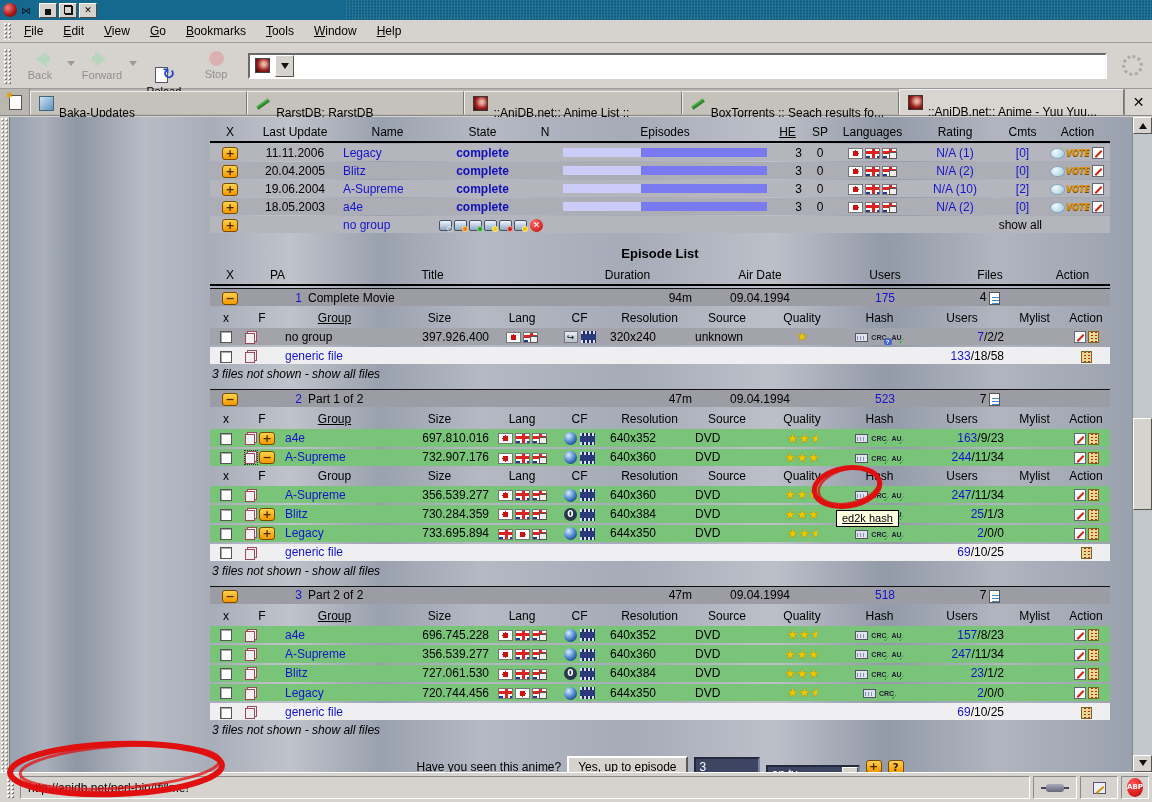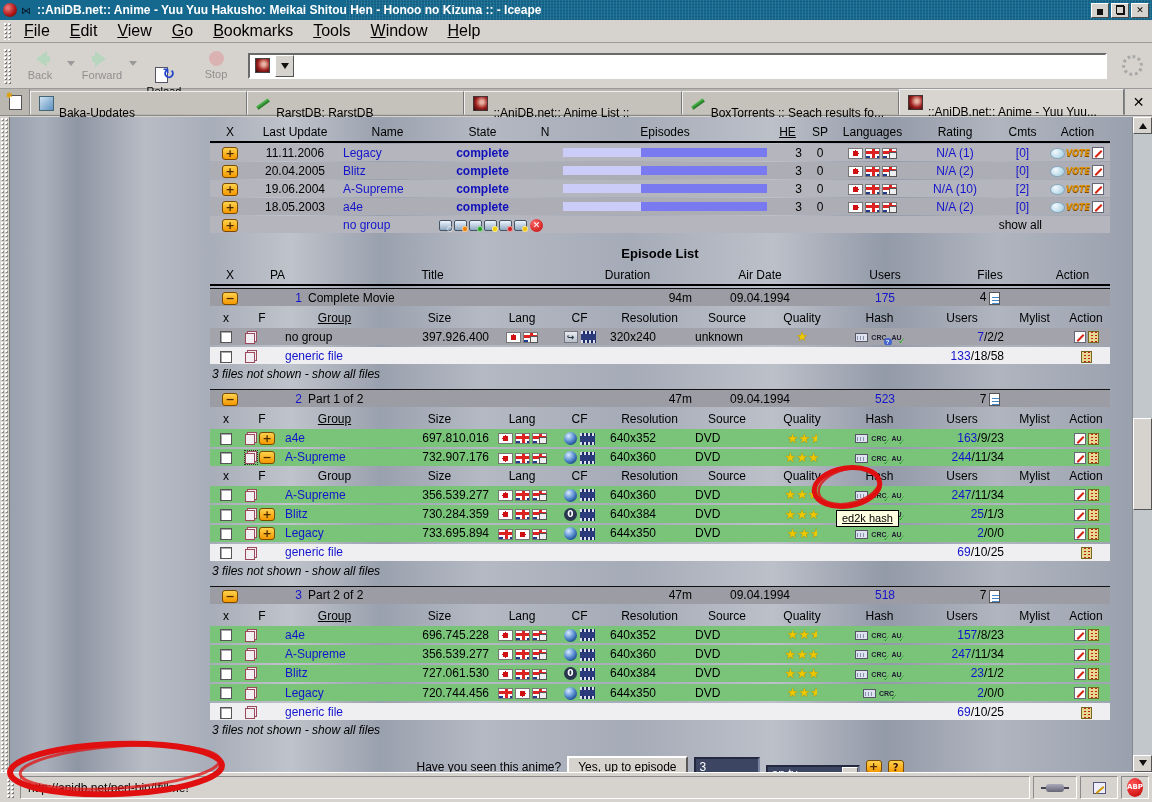--- a/index.html
+++ b/index.html
@@ -13,21 +13,21 @@
 .pinico { color:#05182a; font-size:10px; margin-right:6px; z-index:1; }
 .wtitle { color:#fff; font-weight:bold; font-size:12px; white-space:nowrap; z-index:1; flex:1; }
 .wbtn { width:18px; height:15px; background:#d6d3ce; border:1px solid; border-color:#fff #4a4a4a #4a4a4a #fff; display:flex; align-items:center; justify-content:center; margin-left:2px; z-index:2; font-size:9px; font-weight:bold; }
 .min-glyph { width:6px; height:6px; background:#111; margin-top:4px; }
 .max-glyph { position:relative; width:9px; height:8px; }
 .max-glyph::before { content:''; position:absolute; right:0; top:0; width:6px; height:6px; border:1px solid #111; border-top-width:2px; background:#d6d3ce; }
 .max-glyph::after { content:''; position:absolute; left:0; bottom:0; width:6px; height:6px; border:1px solid #111; border-top-width:2px; background:#d6d3ce; }
 
 .menubar { height:23px; background:#d6d3ce; border-bottom:1px solid #9a9a9a; display:flex; align-items:center; }
 .grip { width:8px; height:80%; margin:0 3px; background-image:radial-gradient(circle,#fff 28%,transparent 30%),radial-gradient(circle,#7a7a7a 28%,transparent 30%); background-size:4px 4px; background-position:0 0,1px 1px; }
-.mi { display:inline-block; padding:18px 10px; font-size:16px; }
+.mi { display:inline-block; padding:18px 10px; font-size:12px; }
 .mi::first-letter { text-decoration:underline; }
 
 .toolbar { height:46px; background:#d6d3ce; border-bottom:1px solid #9a9a9a; display:flex; align-items:center; }
 .tbtn { width:52px; height:42px; display:flex; flex-direction:column; align-items:center; justify-content:center; gap:2px; font-size:11px; color:#8f8f8f; }
 .tbtn.en { color:#000;margin-top:32px; }
 .arr { position:relative; width:24px; height:16px; }
 .arr::before { content:''; position:absolute; top:0; width:0; height:0; border:8px solid transparent; }
 .arr::after { content:''; position:absolute; top:5px; width:9px; height:6px; background:#b7d6bd; }
 .arr.back::before { left:0; border-right:11px solid #b7d6bd; }
 .arr.back::after { right:2px; }
@@ -160,21 +160,20 @@
 .tooltip { position:absolute; left:836px; top:510px; background:#ffffe1; border:1px solid #000; font-size:11px; padding:1px 5px 2px; z-index:45;text-decoration:underline; }
 .anno { position:absolute; z-index:60; pointer-events:none; }
 </style>
 </head>
 <body>
 
 <div class="titlebar">
   <div class="tex"></div>
   <span class="appico"></span>
   <span class="pinico">⋈</span>
-  <span class="wtitle">::AniDB.net:: Anime - Yuu Yuu Hakusho: Meikai Shitou Hen - Honoo no Kizuna :: - Iceape</span>
   <span class="wbtn">
       <span class="min-glyph"></span>
     </span>
   <span class="wbtn">
       <span class="max-glyph"></span>
     </span>
   <span class="wbtn">✕</span>
 </div>
 
 <div class="menubar">

